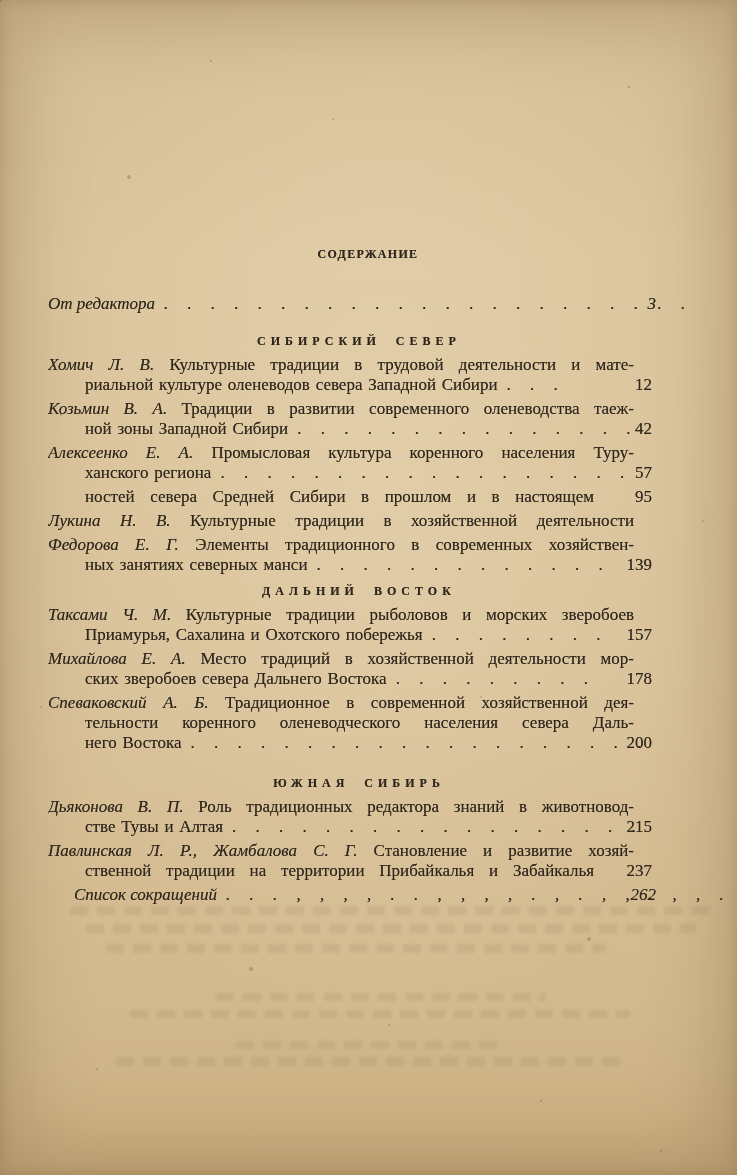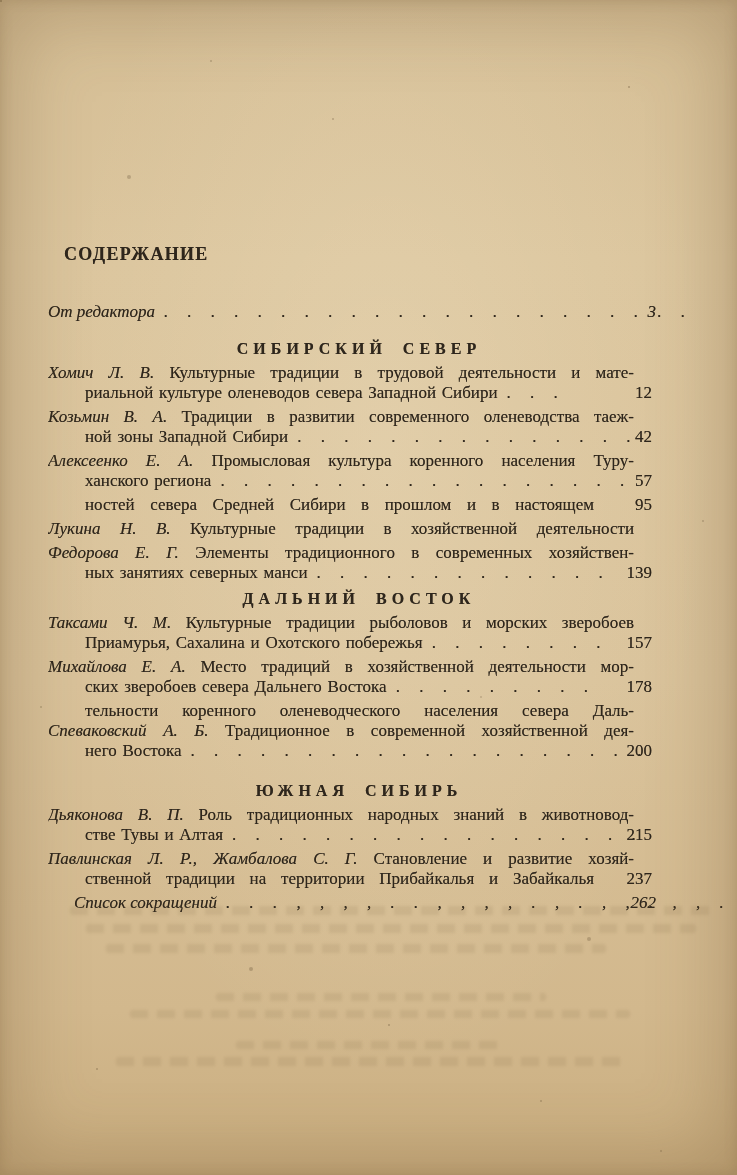--- a/index.html
+++ b/index.html
@@ -5,24 +5,24 @@
   html,body{margin:0;padding:0;}
   body{width:737px;height:1175px;overflow:hidden;
        font-family:"Liberation Serif","DejaVu Serif",serif;}
   .page{position:relative;width:737px;height:1175px;color:#2e261c;
         background:
           radial-gradient(ellipse at 52% 38%, rgba(255,246,222,.20), rgba(255,246,222,0) 62%),
           linear-gradient(180deg,#d5be95 0%,#dbc59d 22%,#d9c29a 58%,#d2b88d 86%,#c9ad7f 100%);}
   .page::after{content:'';position:absolute;inset:0;pointer-events:none;
         box-shadow:inset 0 0 70px 18px rgba(110,82,45,.28), inset 0 0 12px 2px rgba(110,82,45,.18);}
   .content{position:absolute;left:48px;top:242px;width:608px;}
-  .title{font-size:18px;font-weight:bold;letter-spacing:1.3px;
-         line-height:24px;margin:0 0 36px 0;transform:translateX(16px);}
+  .title{font-size:12px;font-weight:bold;text-align:center;letter-spacing:1.3px;
+         line-height:24px;margin:0 0 28px 0;transform:translateX(16px);}
   .row{position:relative;line-height:20px;font-size:17px;white-space:nowrap;font-style:italic;}
-  .heading{font-size:16px;font-weight:bold;text-align:center;letter-spacing:5px;
+  .heading{font-size:12px;font-weight:bold;text-align:center;letter-spacing:5px;
            word-spacing:7px;line-height:20px;margin:17px 0 4px 0;transform:translateX(7px);}
   .heading.h2{margin-top:6px;}
   .heading.h3{margin-top:20px;}
   .entry{margin:0 4px 4px 0;}
   .line{position:relative;line-height:20px;font-size:17px;word-spacing:1.5px;}
   .line.ld{white-space:nowrap;}
   .line.j{text-align:justify;height:20px;overflow:hidden;padding-right:18px;
           text-align-last:justify;}
   .line.j::after{content:'';display:inline-block;width:100%;height:0;}
   .line.jp{padding-right:58px;}
@@ -85,27 +85,27 @@
         <div class="heading h2">ДАЛЬНИЙ ВОСТОК</div>
         <div class="entry">
           <div class="line j"><span class="author">Таксами Ч. М.</span> <span>Культурные традиции рыболовов и морских зверобоев</span></div>
           <div class="line ld ind"><span>Приамурья, Сахалина и Охотского побережья</span><span class="leader">. . . . . . . .</span><span class="pg">157</span></div>
         </div>
         <div class="entry">
           <div class="line j"><span class="author">Михайлова Е. А.</span> <span>Место традиций в хозяйственной деятельности мор-</span></div>
           <div class="line ld ind"><span>ских зверобоев севера Дальнего Востока</span><span class="leader">. . . . . . . . .</span><span class="pg">178</span></div>
         </div>
         <div class="entry">
+          <div class="line j"><span class="author">Спеваковский А. Б.</span> <span>Традиционное в современной хозяйственной дея-</span></div>
           <div class="line j ind"><span>тельности коренного оленеводческого населения севера Даль-</span></div>
-          <div class="line j"><span class="author">Спеваковский А. Б.</span> <span>Традиционное в современной хозяйственной дея-</span></div>
           <div class="line ld ind"><span>него Востока</span><span class="leader">. . . . . . . . . . . . . . . . . . . .</span><span class="pg">200</span></div>
         </div>
         <div class="heading h3">ЮЖНАЯ СИБИРЬ</div>
         <div class="entry">
-          <div class="line j"><span class="author">Дьяконова В. П.</span> <span>Роль традиционных народных знаний в животновод-</span></div>
+          <div class="line j"><span class="author">Дьяконова В. П.</span> <span>Роль традиционных редактора знаний в животновод-</span></div>
           <div class="line ld ind"><span>стве Тувы и Алтая</span><span class="leader">. . . . . . . . . . . . . . . . . .</span><span class="pg">215</span></div>
         </div>
         <div class="entry">
           <div class="line j"><span class="author">Павлинская Л. Р., Жамбалова С. Г.</span> <span>Становление и развитие хозяй-</span></div>
           <div class="line j ind jp"><span>ственной традиции на территории Прибайкалья и Забайкалья</span><span class="pg">237</span></div>
         </div>
       </div>
 
     <div class="row closing-row">
       <span>Список сокращений</span><span class="leader">. . . , , , , . . , , , , . , . , , . , , .</span>

